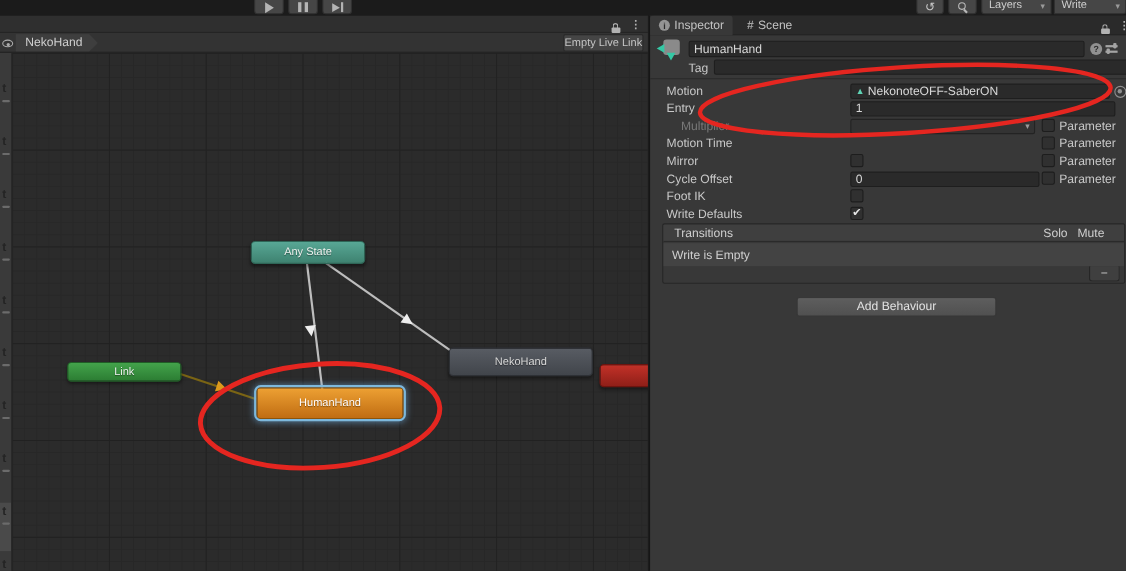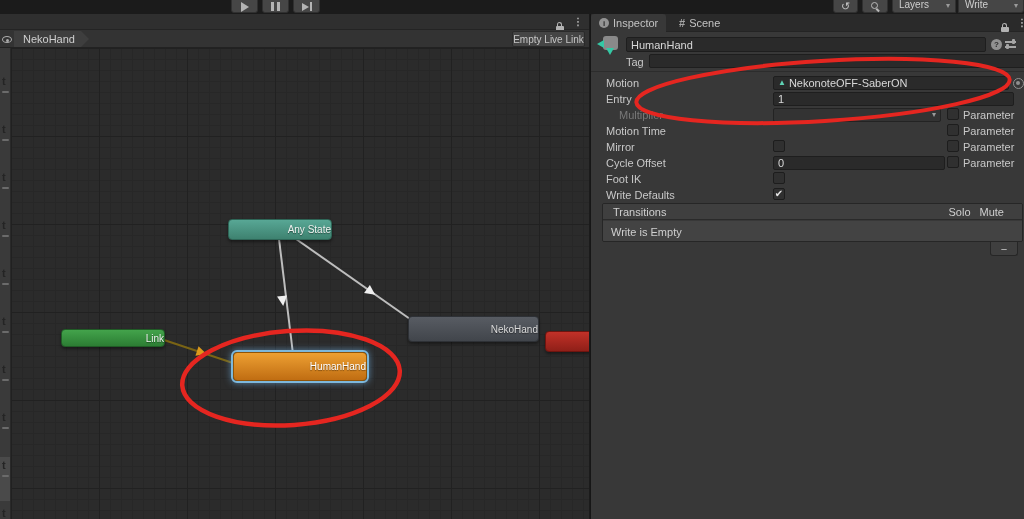--- a/index.html
+++ b/index.html
@@ -50,21 +50,21 @@
   .rail-item .dash { position:absolute; left:2px; top:18px; width:7px; height:2px; background:#6b6b6b; border-radius:1px;}
 
   #graph { left:11px; top:48px; width:578px; height:471px; overflow:hidden; background-color:#2b2b2b;
     background-image:
       linear-gradient(to right, #212121 1px, transparent 1px),
       linear-gradient(to bottom, #212121 1px, transparent 1px),
       linear-gradient(to right, #272727 1px, transparent 1px),
       linear-gradient(to bottom, #272727 1px, transparent 1px);
     background-size:88px 88px, 88px 88px, 11px 11px, 11px 11px; }
 
-  .node { position:absolute; border-radius:4px; display:flex; align-items:center; justify-content:flex-end;
+  .node { position:absolute; border-radius:4px; display:flex; align-items:center; justify-content:center;
     font-size:10px; color:#eef2ef; text-shadow:0 1px 1px rgba(0,0,0,.45); box-shadow:0 2px 3px rgba(0,0,0,.4); }
   #node-anystate { left:217px; top:171px; width:104px; height:21px; background:linear-gradient(#58a795,#3e8270); border:1px solid #2e6657;}
   #node-entry    { left:50px;  top:281px; width:104px; height:18px; background:linear-gradient(#43a34b,#2c7d33); border:1px solid #205c26;}
   #node-nekohand { left:397px; top:268px; width:131px; height:26px; background:linear-gradient(#585c63,#41454b); border:1px solid #2e3136; color:#d9d9d9;}
   #node-humanhand{ left:222px; top:304px; width:134px; height:29px; background:linear-gradient(#eda033,#c06d12); border:1px solid #8f5408;
     outline:2px solid #7db8dc; box-shadow:0 0 7px 2px rgba(110,170,220,.65); color:#ffffff;}
   #node-red      { left:534px; top:283px; width:62px; height:21px; background:linear-gradient(#c23128,#8f1f18); border:1px solid #6e140f; border-radius:4px;}
 
   
   #inspector { left:590px; top:14px; width:434px; height:505px; background:#383838; border-left:1px solid #161616; z-index:2;}
@@ -95,21 +95,21 @@
     border-top:7px solid #35c8a5; border-left:4px solid transparent; border-right:4px solid transparent;}
 
   .help-circ { position:absolute; width:11px; height:11px; border-radius:50%; background:#919191; color:#2c2c2c;
     font-size:8px; font-weight:bold; display:flex; align-items:center; justify-content:center;}
   .preset { position:absolute; width:11px; height:10px;}
   .preset i { position:absolute; left:0; width:11px; height:1.5px; background:#a5a5a5;}
   .preset i.r1 { top:2px;} .preset i.r2 { top:7px;}
   .preset b { position:absolute; width:3px; height:5px; background:#a5a5a5; border-radius:1px;}
   .preset b.k1 { left:7px; top:0;} .preset b.k2 { left:1px; top:5px;}
 
-  #trans-box { position:absolute; left:11px; top:189px; width:421px; height:39px; border:1px solid #262626; border-radius:2px; overflow:hidden;}
+  #trans-box { position:absolute; left:11px; top:189px; width:421px; height:55px; border:1px solid #262626; border-radius:2px; overflow:hidden;}
   #trans-head { position:absolute; left:0; top:0; width:100%; height:16px; background:#3f3f3f; border-bottom:1px solid #2a2a2a;
     display:flex; align-items:center; font-size:11px; color:#cfcfcf;}
   #trans-row { position:absolute; left:0; top:17px; width:100%; height:21px; background:#434343;
     display:flex; align-items:center; font-size:11px; color:#cfcfcf; padding-left:8px;}
   #trans-foot { position:absolute; left:399px; top:228px; width:28px; height:14px; background:#3f3f3f;
     border:1px solid #262626; border-top:none; border-radius:0 0 3px 3px; color:#c9c9c9; font-size:11px;
     display:flex; align-items:center; justify-content:center; line-height:10px;}
 
   #add-behaviour { position:absolute; left:133px; top:256px; width:182px; height:18px;
     background:linear-gradient(#5e5e5e,#505050); border:1px solid #373737; border-radius:3px;
@@ -329,18 +329,21 @@
       </span>
     </div>
     <div id="trans-row">
       <span>Write is Empty</span>
     </div>
   </div>
   <div id="trans-foot">
     <span>−</span>
   </div>
 
+  <div id="add-behaviour">
+    <span>Add Behaviour</span>
+  </div>
 </div>
 
 <svg id="overlay-svg" class="abs" width="1024" height="519" viewBox="0 0 1024 519">
   <ellipse cx="291" cy="378" rx="109" ry="47" fill="none" stroke="#e52620" stroke-width="4.5" transform="rotate(-4 291 378)"></ellipse>
   <ellipse cx="823" cy="91" rx="187" ry="30" fill="none" stroke="#e52620" stroke-width="4" transform="rotate(-3.5 823 91)"></ellipse>
 </svg>
 
 </body></html>

